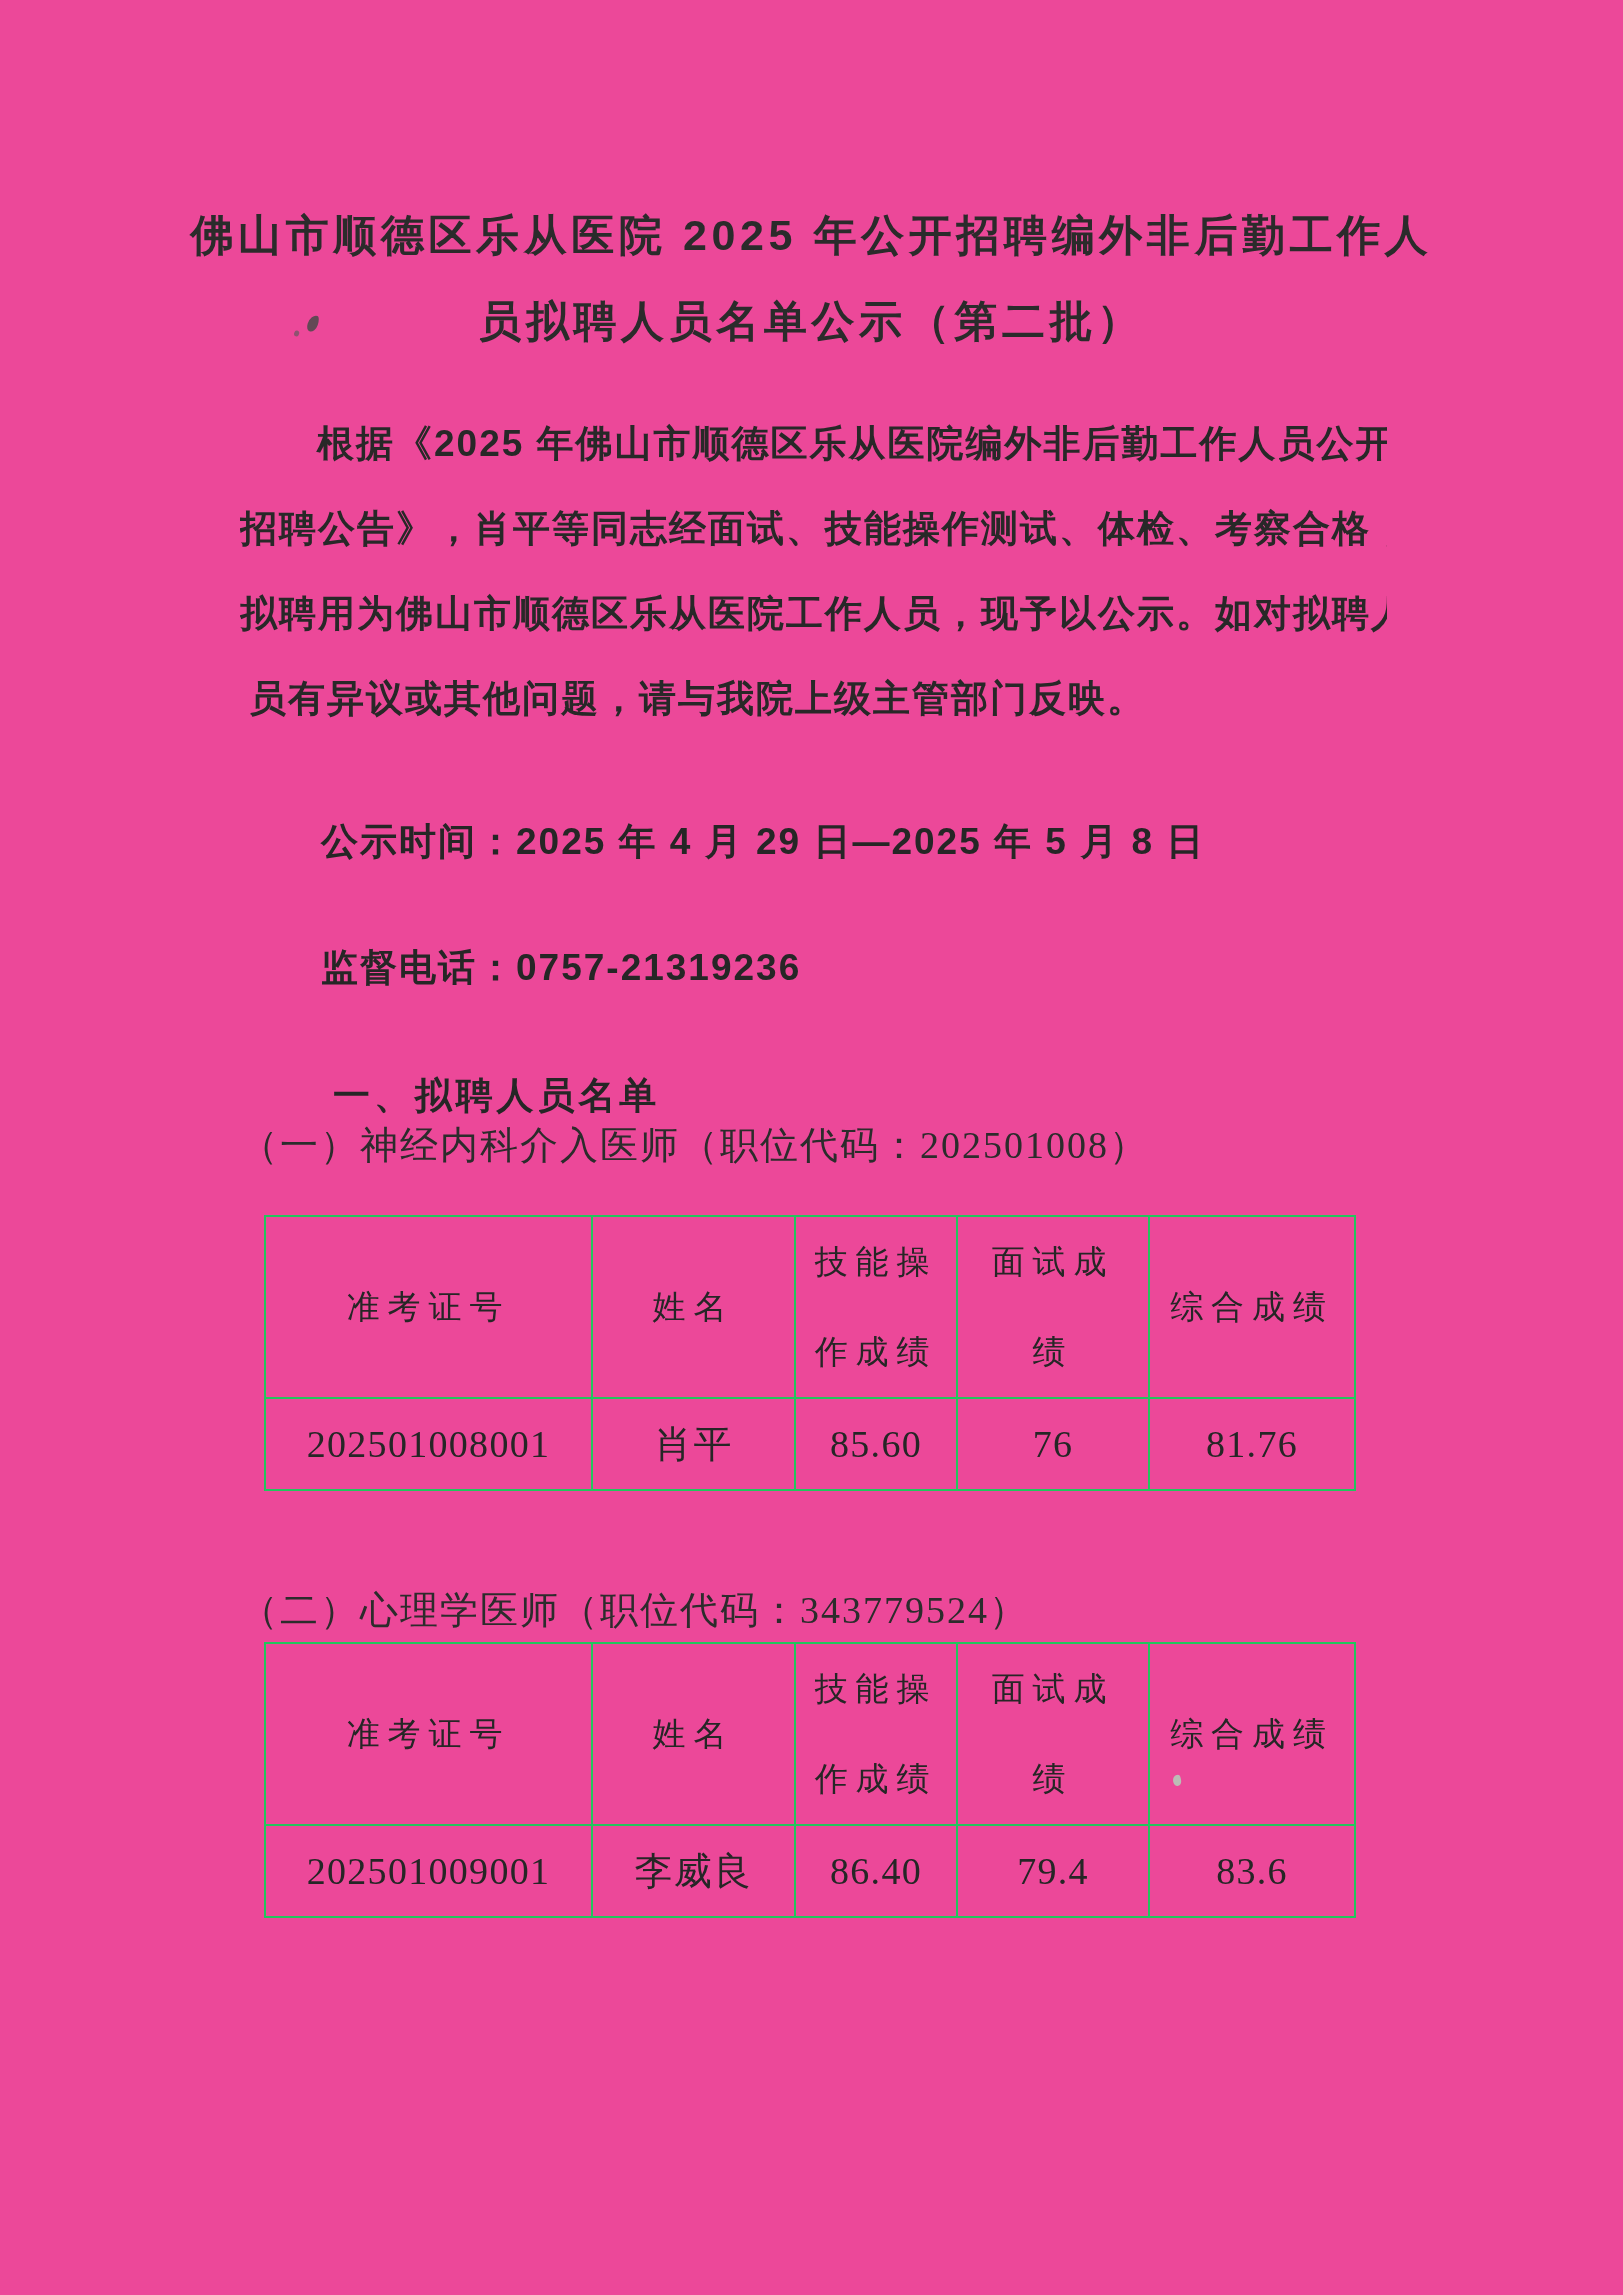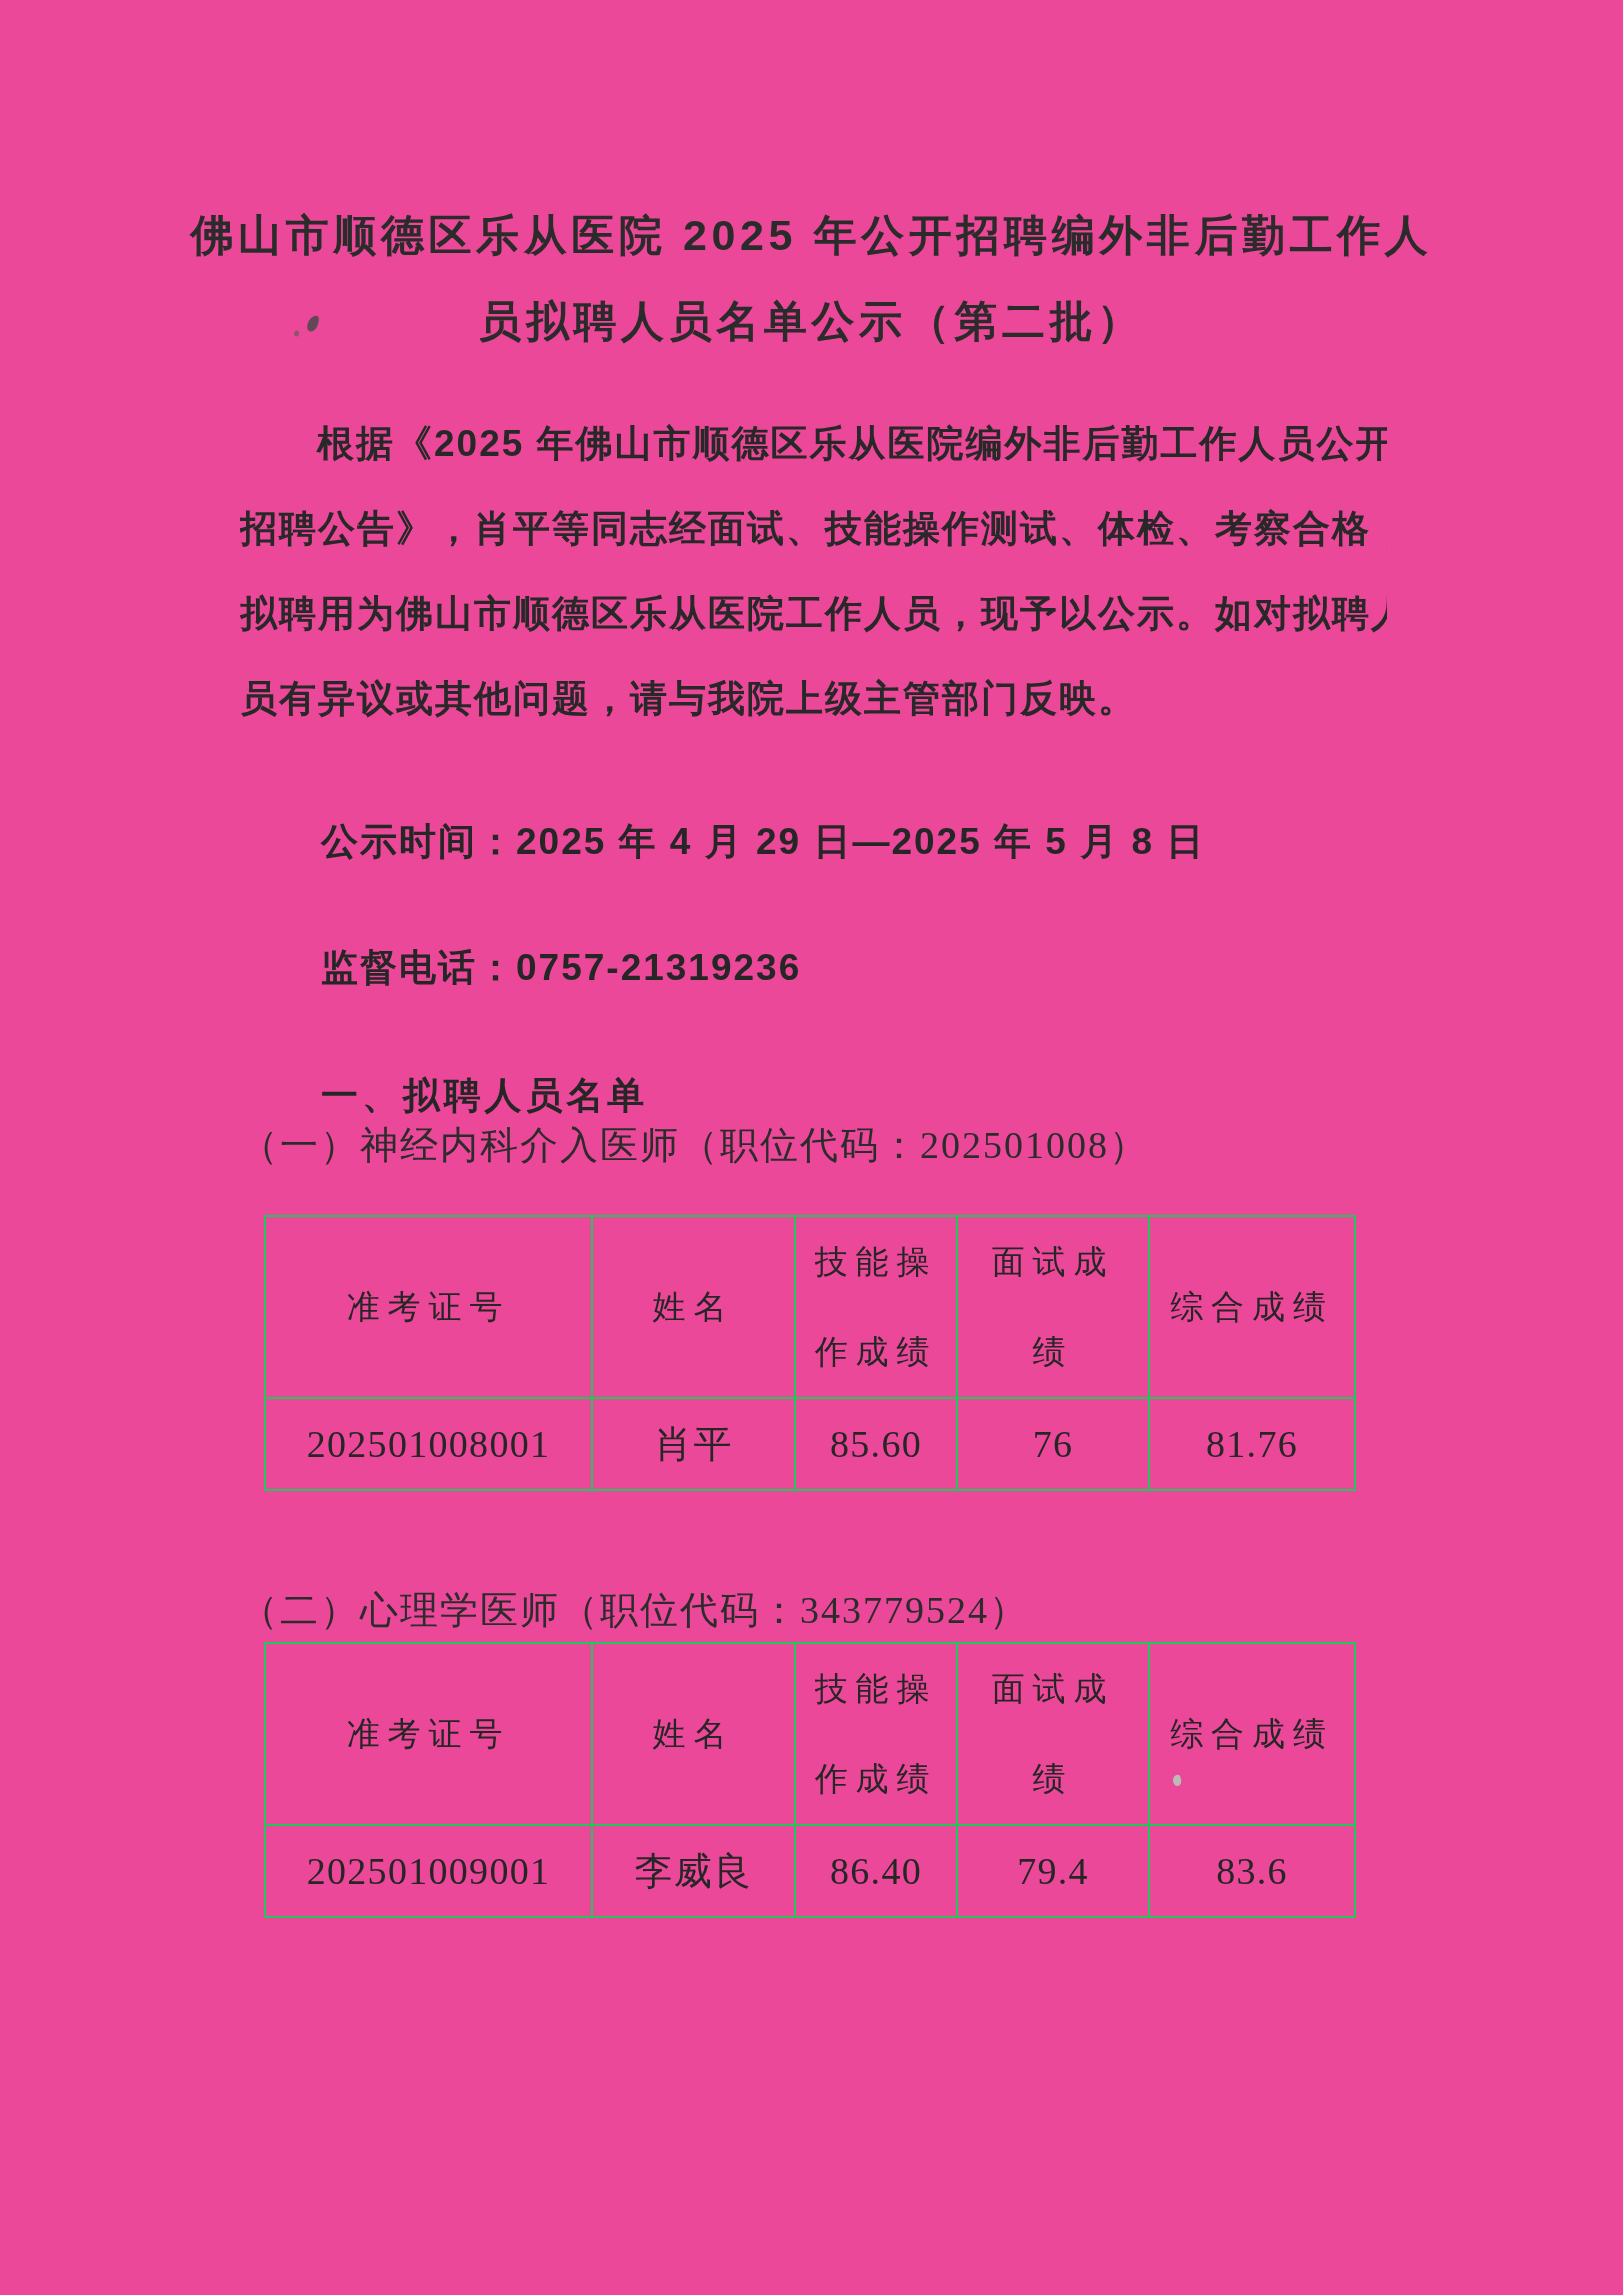--- a/index.html
+++ b/index.html
@@ -52,35 +52,35 @@
     color:#282828;
   }
   .para-line {
     height:85px;
     overflow:hidden;
     text-align:justify;
     text-align-last:justify;
     white-space:nowrap;
   }
   .para-line.first { text-indent:77px; }
-  .para-line.last  { text-align-last:left; }
+  .para-line.last  { text-align-last:left;margin-left:9px; }
 
   
   .info-line {
     position:absolute; left:321px;
     font-size:37px; font-weight:700;
     letter-spacing:2px; color:#262626;
     white-space:nowrap;
   }
   .publicity { top:817px; }
   .phone     { top:943px; }
 
   
   .section-heading {
-    position:absolute; left:321px; top:1071px;
+    position:absolute; left:333px; top:1071px;
     font-size:37px; font-weight:700;
     letter-spacing:3.9px; color:#262626;
     white-space:nowrap;
     text-align:center;
   }
 
   
   .pos-heading {
     position:absolute; left:240px;
     font-size:38px; font-weight:500;

